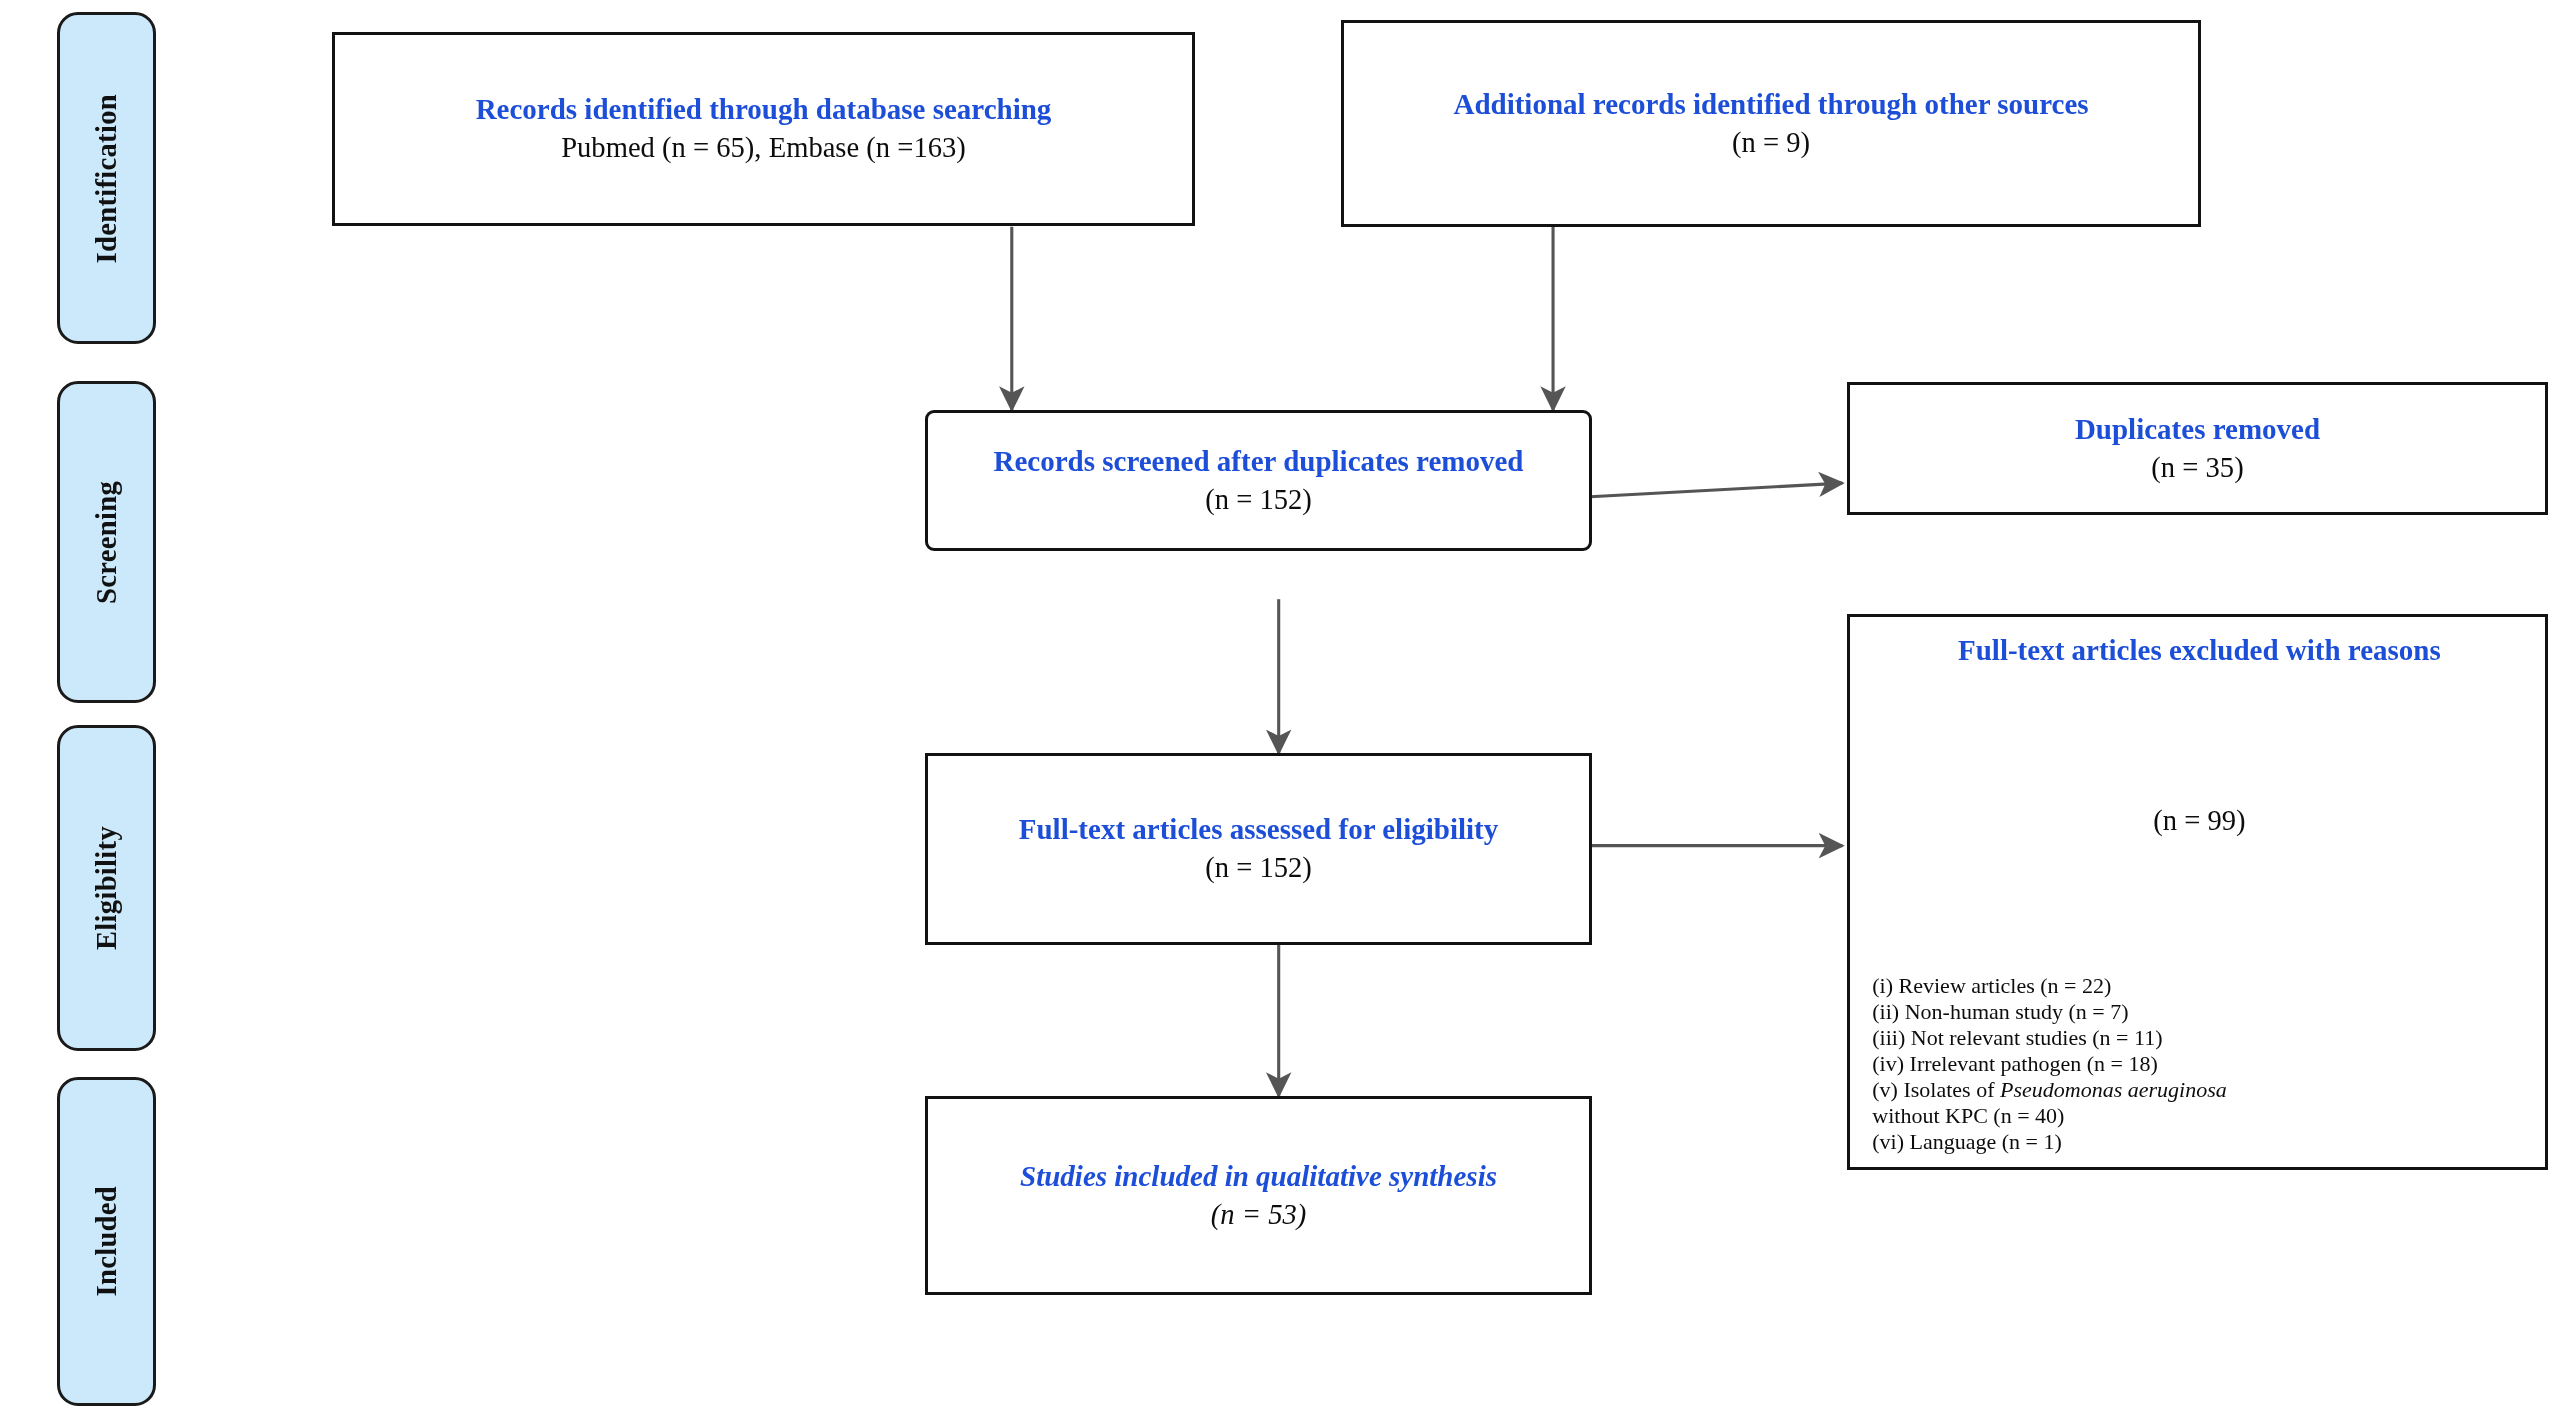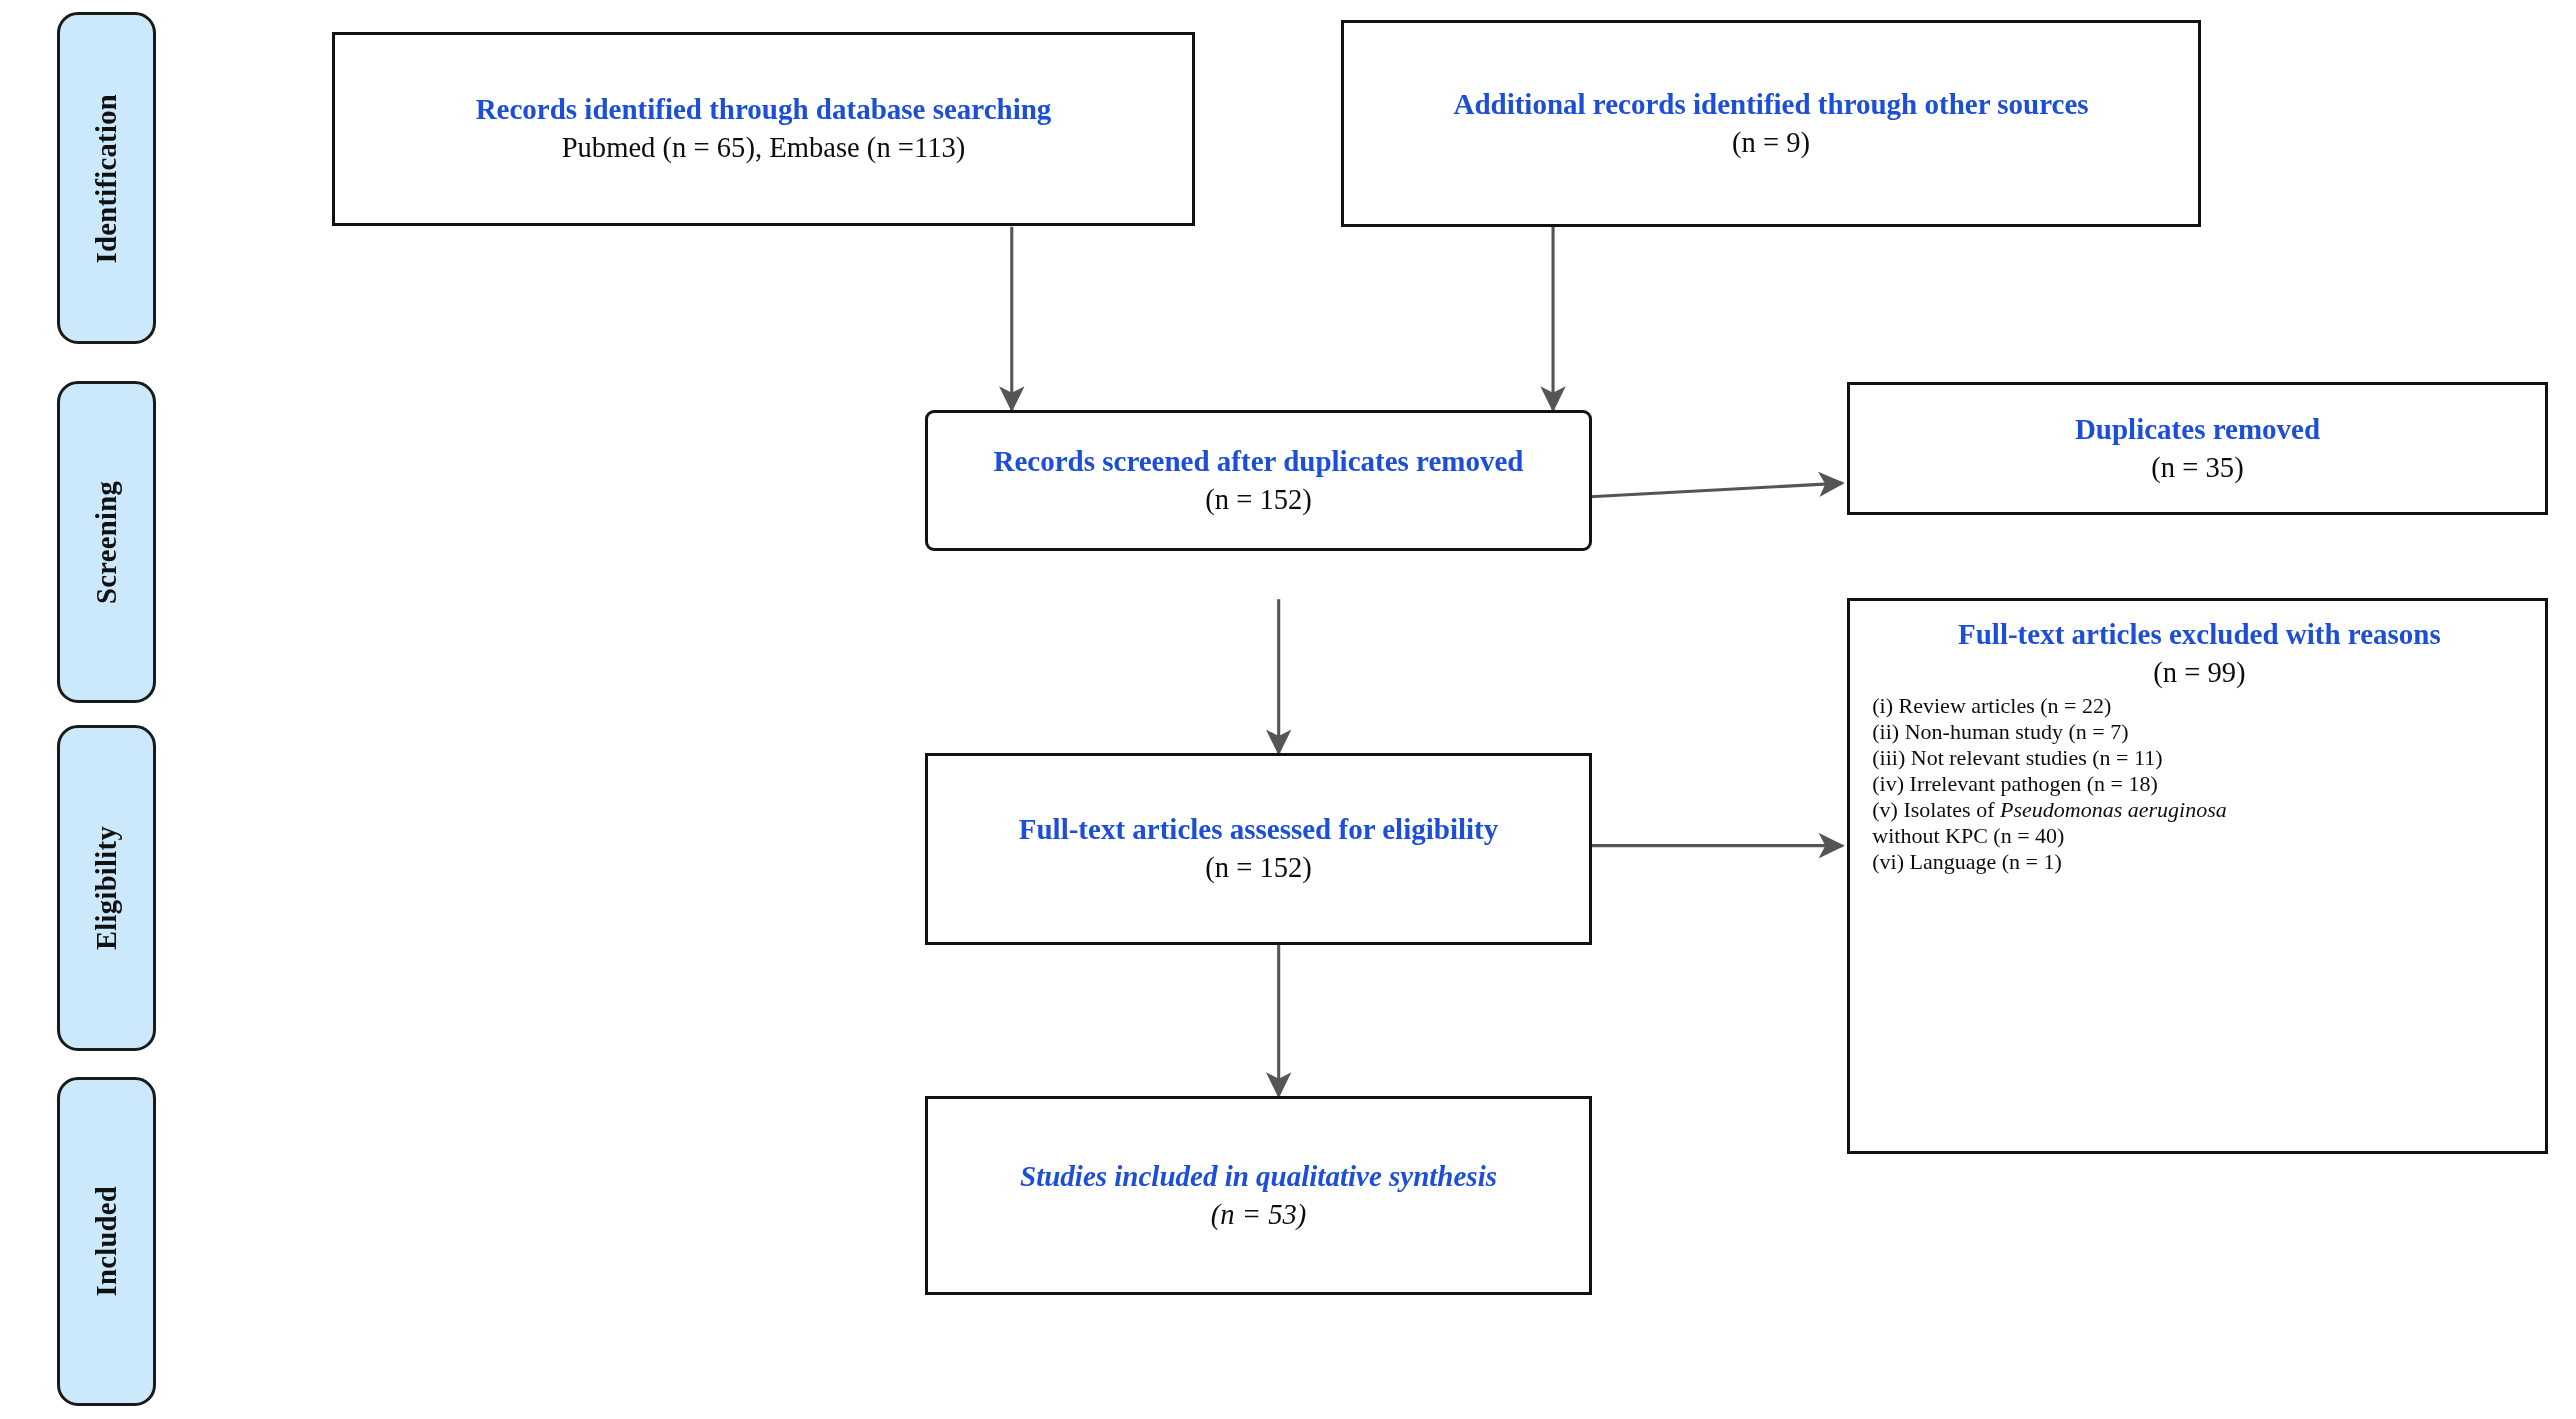--- a/index.html
+++ b/index.html
@@ -133,21 +133,21 @@
   <div class="stage-pill" style="left:57px; top:725px; width:99px; height:326px;">
     <span class="pill-text">Eligibility</span>
   </div>
 
   <div class="stage-pill" style="left:57px; top:1077px; width:99px; height:329px;">
     <span class="pill-text">Included</span>
   </div>
 
   <div class="flow-box" style="left:332px; top:32px; width:863px; height:194px;">
     <div class="box-title">Records identified through database searching</div>
-    <div class="box-count">Pubmed (n = 65), Embase (n =113)</div>
+    <div class="box-count">Pubmed (n = 65), Embase (n =163)</div>
   </div>
 
   <div class="flow-box" style="left:1341px; top:20px; width:860px; height:207px;justify-content:center;">
     <div class="box-title">Additional records identified through other sources</div>
     <div class="box-count">(n = 9)</div>
   </div>
 
   <div class="flow-box" style="left:925px; top:410px; width:667px; height:141px;border-radius:9px;">
     <div class="box-title">Records screened after duplicates removed</div>
     <div class="box-count">(n = 152)</div>
@@ -156,21 +156,21 @@
   <div class="flow-box" style="left:1847px; top:382px; width:701px; height:133px;">
     <div class="box-title">Duplicates removed</div>
     <div class="box-count">(n = 35)</div>
   </div>
 
   <div class="flow-box" style="left:925px; top:753px; width:667px; height:192px;">
     <div class="box-title">Full-text articles assessed for eligibility</div>
     <div class="box-count">(n = 152)</div>
   </div>
 
-  <div class="flow-box left-align" style="left:1847px; top:598px; width:701px; height:556px;">
+  <div class="flow-box left-align" style="left:1847px; top:614px; width:701px; height:556px;justify-content:space-between;">
     <div class="box-title">Full-text articles excluded with reasons</div>
     <div class="box-count">(n = 99)</div>
     <ul class="reason-list" id="reason-list">
         <li>(i) Review articles (n = 22)</li>
         <li>(ii) Non-human study (n = 7)</li>
         <li>(iii) Not relevant studies (n = 11)</li>
         <li>(iv) Irrelevant pathogen (n = 18)</li>
         <li>(v) Isolates of <span class="sp">Pseudomonas aeruginosa</span></li>
         <li>without KPC (n = 40)</li>
         <li>(vi) Language (n = 1)</li>

